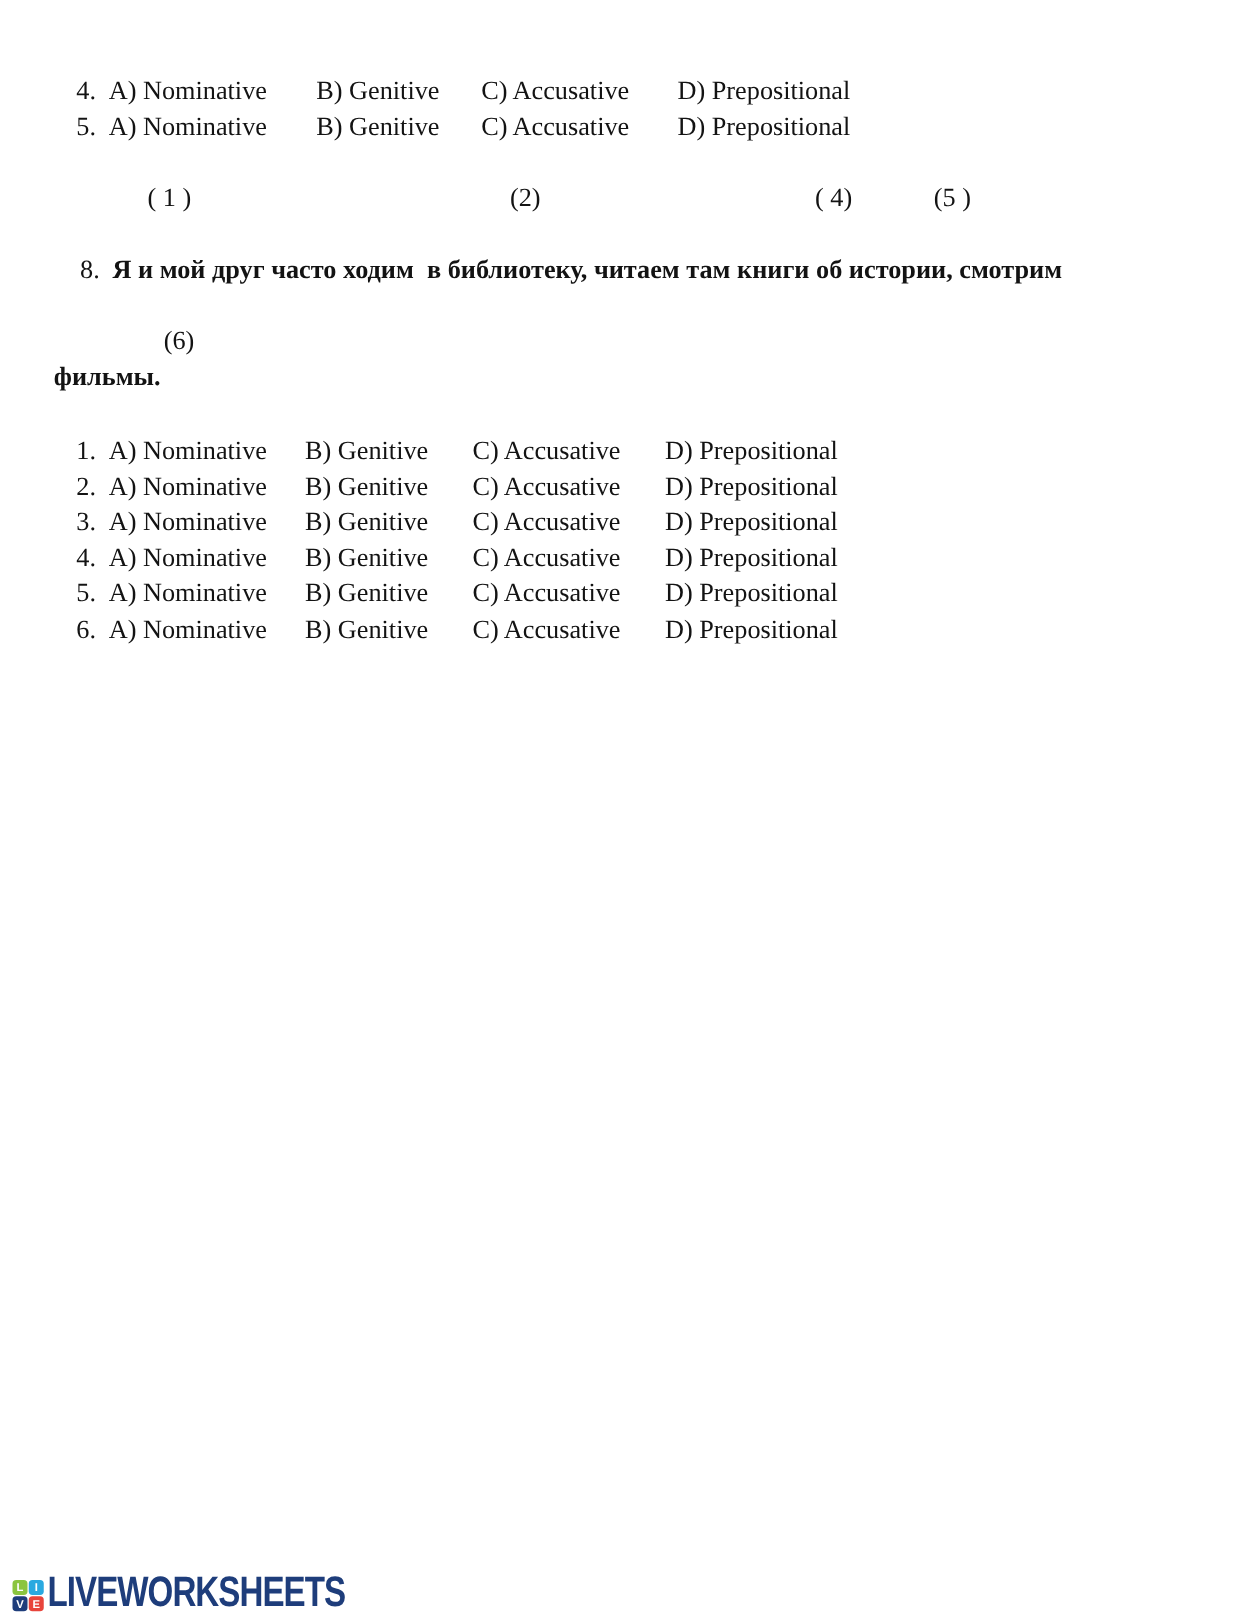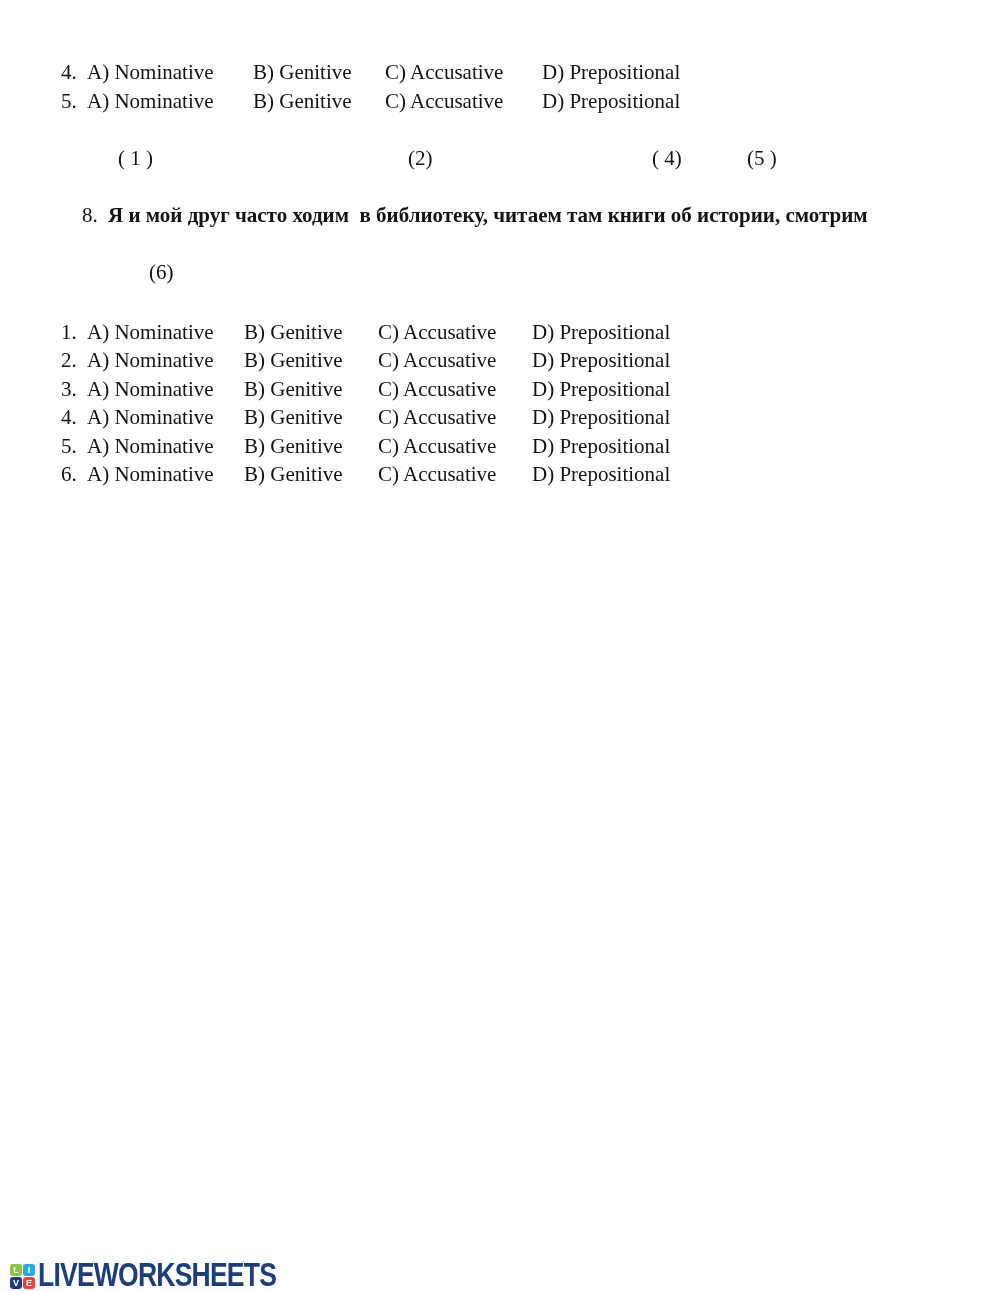--- a/index.html
+++ b/index.html
@@ -9,21 +9,21 @@
     height: 1291px;
     background: #ffffff;
     font-family: "Liberation Serif", serif;
     color: #131313;
     font-size: 21px;
     position: relative;
     overflow: hidden;
   }
   .doc { position: relative; width: 100%; height: 100%; padding-top: 58px; }
 
-  .line { line-height: 28.5px; min-height: 28.5px; margin-left: 61px; }
+  .line { line-height: 28.5px; min-height: 28.5px; margin-left: 43px; }
 
   
   .opt-row { display: flex; line-height: 28.5px; margin-left: 61px; white-space: nowrap; }
   .cell { display: inline-block; }
   .cell-num { width: 26px; }
   .g1 .cell-a { width: 166px; }
   .g1 .cell-b { width: 132px; }
   .g1 .cell-c { width: 157px; }
   .g2 .cell-a { width: 157px; }
   .g2 .cell-b { width: 134px; }
@@ -108,20 +108,21 @@
     <span class="marker">( 4)</span>
     <span class="marker">(5 )</span>
   </div>
 
   <div class="line q8-line">
     <span class="q8-num">8.</span><span class="bold">Я и мой друг часто ходим  в библиотеку, читаем там книги об истории, смотрим</span>
   </div>
   <div class="line">
     <span class="marker6">(6)</span>
   </div>
+  <div class="line bold">фильмы.</div>
 
   <div class="g2 bottom-group">
     <div class="opt-row">
       <span class="cell cell-num">1.</span>
       <span class="cell cell-a">A) Nominative</span>
       <span class="cell cell-b">B) Genitive</span>
       <span class="cell cell-c">C) Accusative</span>
       <span class="cell cell-d">D) Prepositional</span>
     </div>
     <div class="opt-row">

